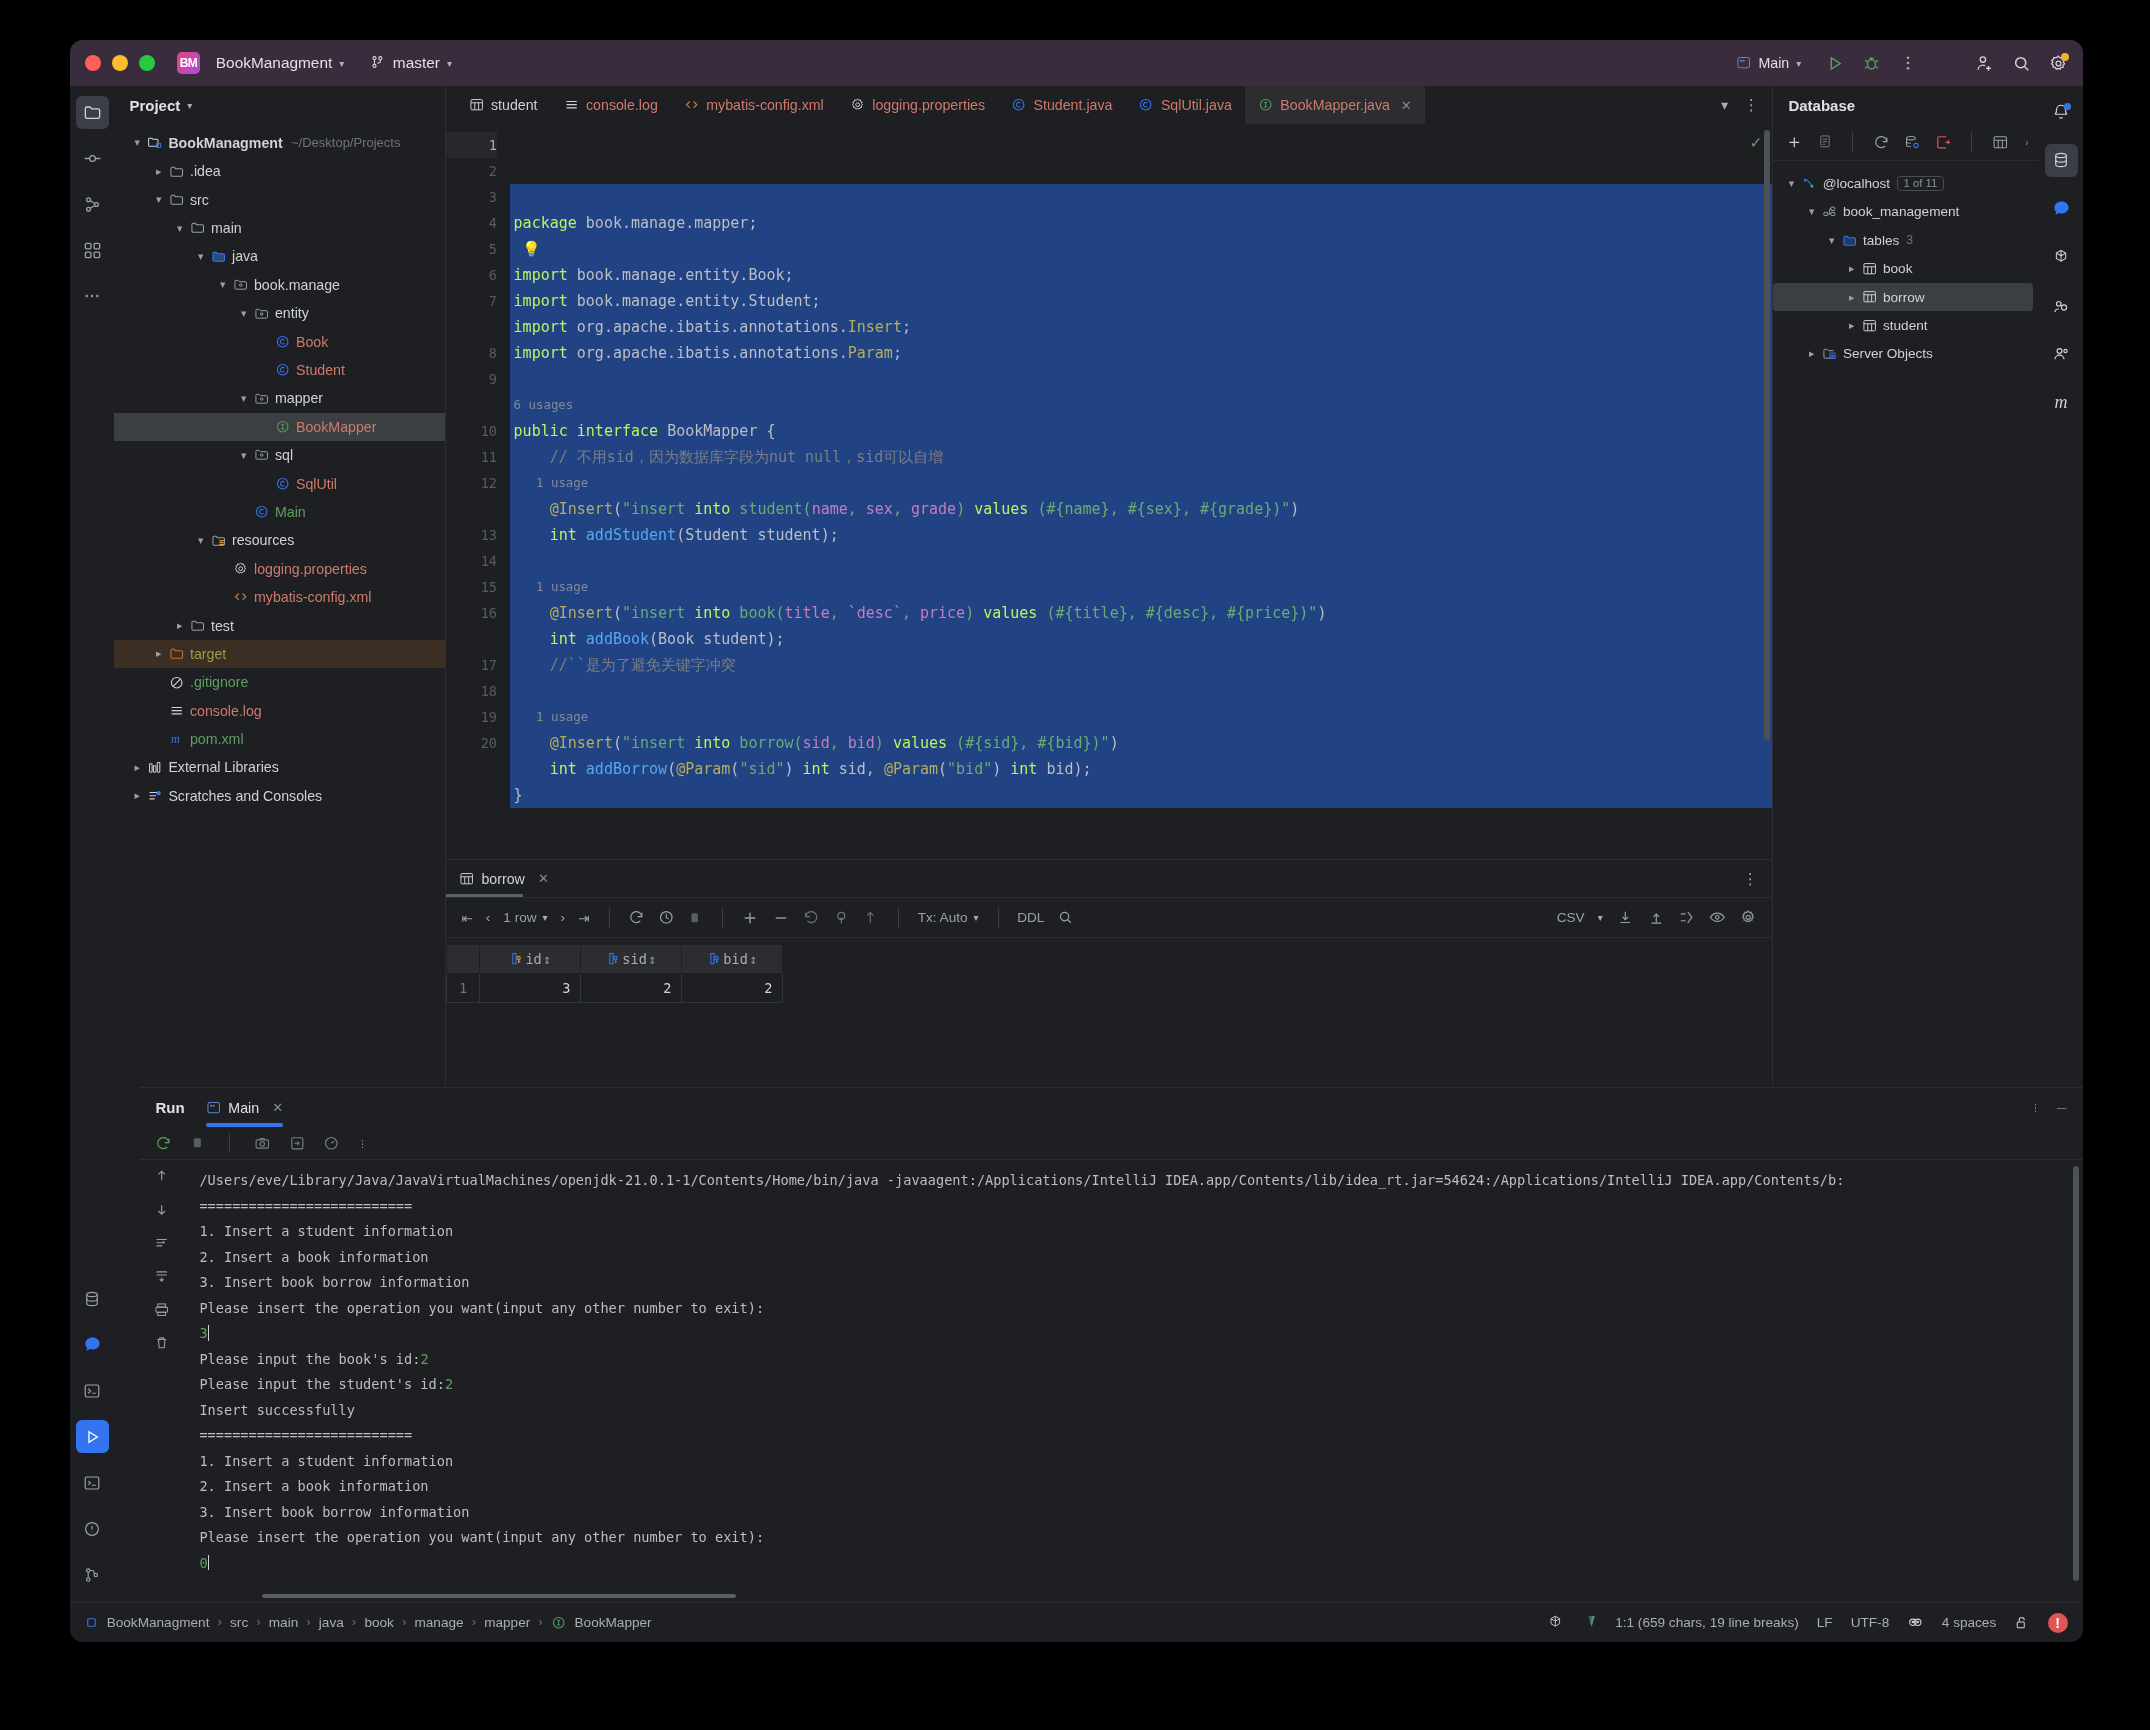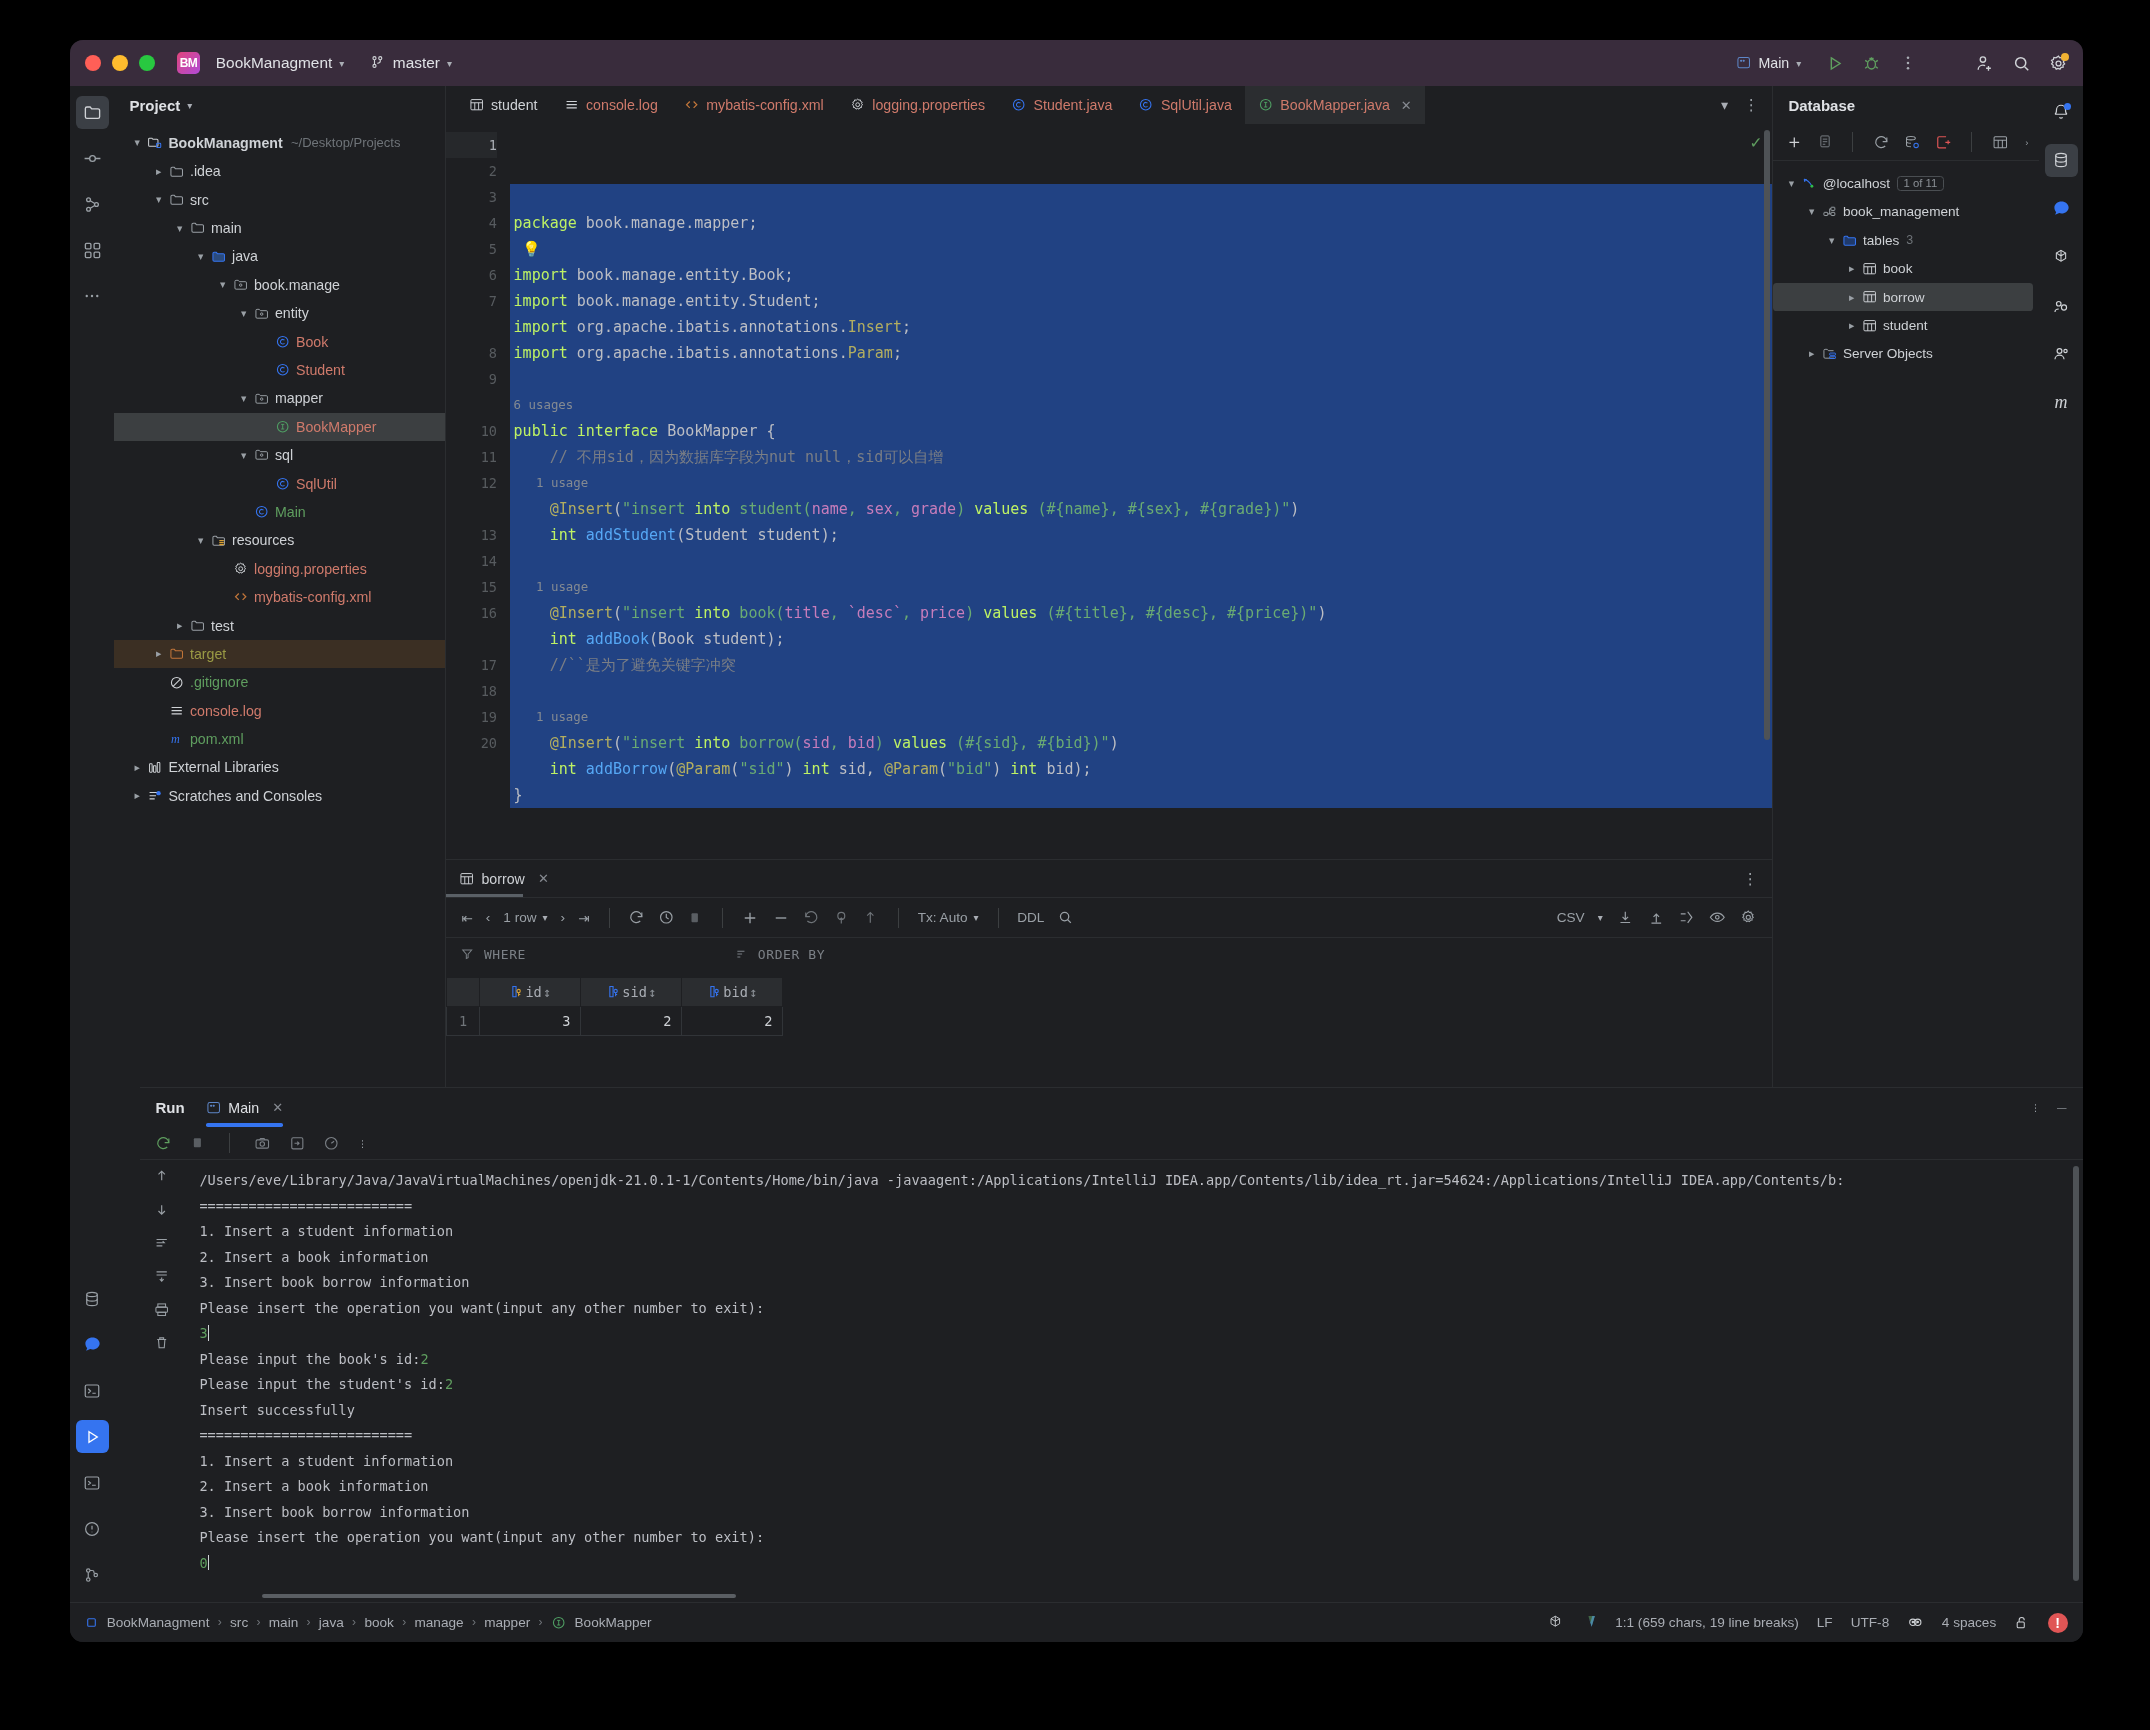--- a/index.html
+++ b/index.html
@@ -844,36 +844,20 @@
             </span>
             <span>
               <svg width="16.6" height="16.6" viewBox="0 0 24 24" fill="none" stroke="#9aa0a6" stroke-width="1.6">
                   <circle cx="12" cy="12" r="3"></circle>
                   <path d="M12 3l1.5 2 2.4-.5.6 2.4 2.2 1-1 2.2 1.5 2-2 1.5.3 2.4-2.4.3-1.3 2-2.2-1-2.2 1-1.3-2-2.4-.3.3-2.4-2-1.5 1.5-2-1-2.2 2.2-1 .6-2.4 2.4.5z"></path>
                 </svg>
             </span>
           </span>
         </div>
 
-        <div class="dg-filters">
-          <span>
-            <svg width="14.2" height="14.2" viewBox="0 0 24 24" fill="none" stroke="#7b8086" stroke-width="1.7">
-                <path d="M3 5h15l-6 7v6l-3 1.5V12z"></path>
-              </svg>
-          </span>
-          <span>WHERE</span>
-          <span class="ob">
-            <span>
-              <svg width="14.2" height="14.2" viewBox="0 0 24 24" fill="none" stroke="#7b8086" stroke-width="1.7">
-                  <path d="M4 7h12M4 12h8M4 17h5"></path>
-                </svg>
-            </span>
-            <span>ORDER BY</span>
-          </span>
-        </div>
 
         <div class="grid">
           <table id="dg-table">
             <thead>
                 <tr id="dg-head">
                   <th class="rownum"></th>
                   <th>
                     <span class="thin">
                       <span>
                         <svg width="15.4" height="15.4" viewBox="0 0 24 24" fill="none" stroke="#3574f0" stroke-width="1.7">

